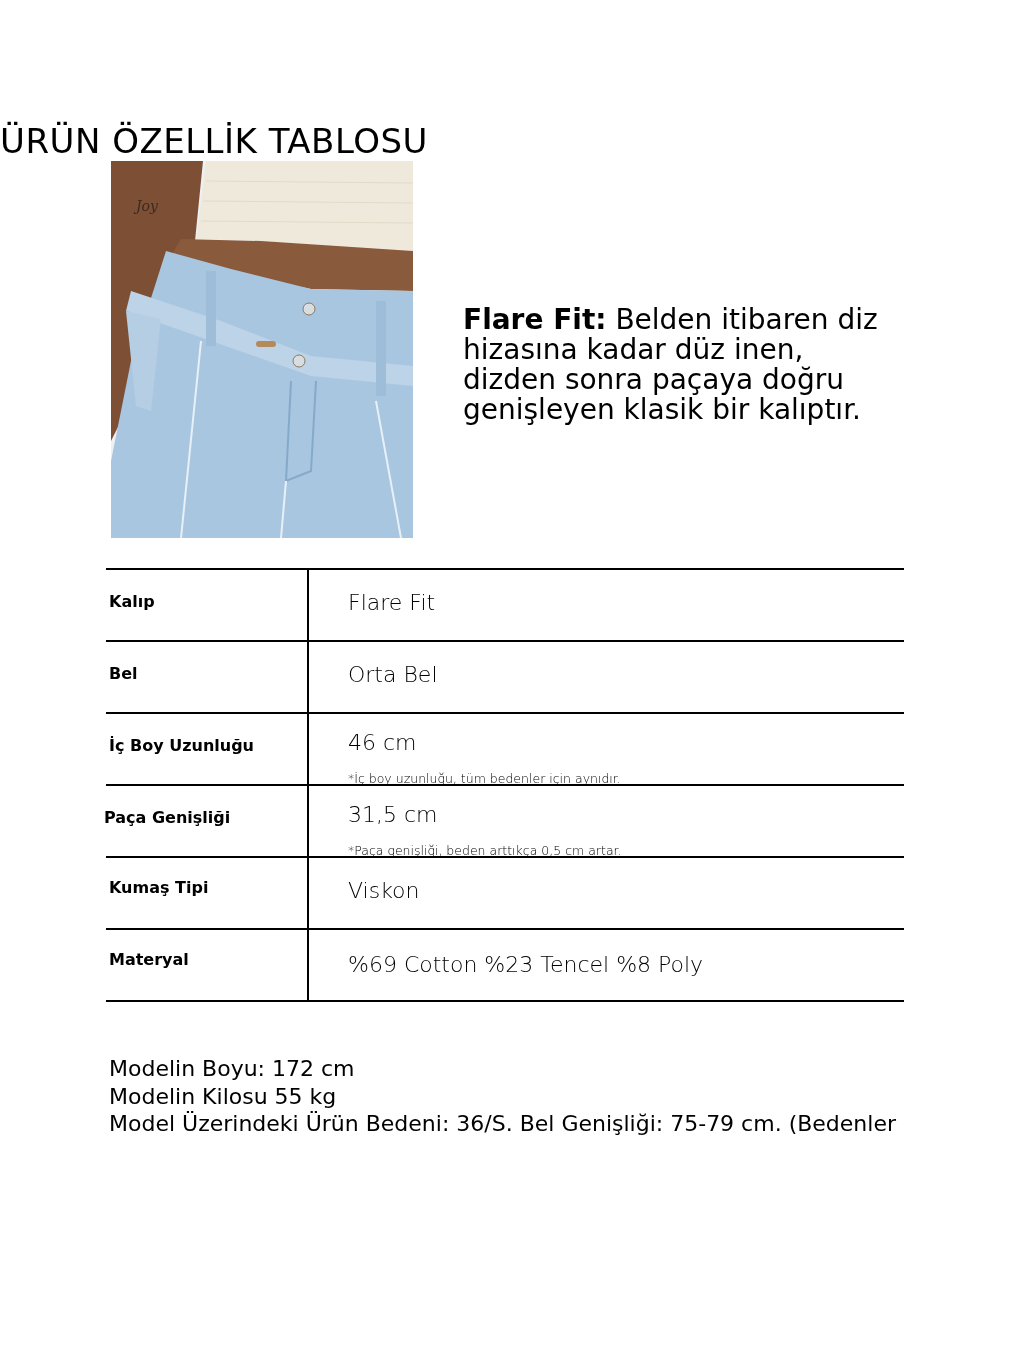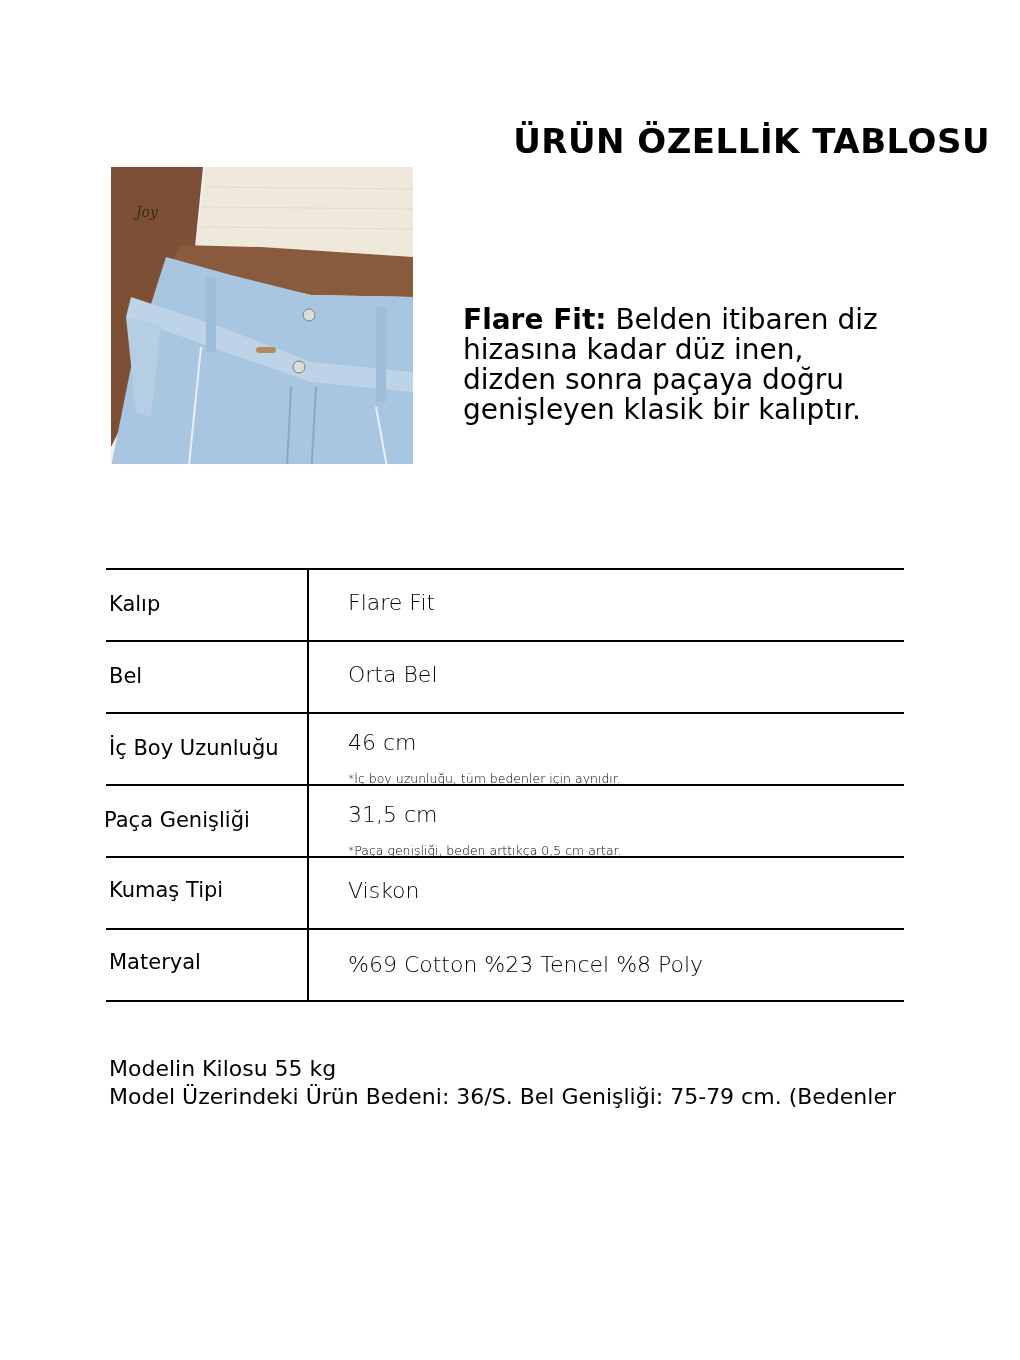--- a/index.html
+++ b/index.html
@@ -1,29 +1,29 @@
 <!DOCTYPE html>
 <html><head>
 <meta charset="utf-8">
 <style>
   html, body { margin: 0; padding: 0; background: #ffffff; }
   body { width: 1020px; height: 1360px; position: relative; overflow: hidden;
          font-family: "DejaVu Sans", "Liberation Sans", sans-serif; color: #000; }
-  .title { position: absolute; top: 98px; left: 0; width: 990px; text-align: right;
-           font-size: 34px; font-weight: bold; letter-spacing: 0.5px; }
-  .photo { position: absolute; left: 111px; top: 167px; width: 302px; height: 297px; overflow: hidden;
+  .title { position: absolute; top: 98px; left: 0; width: 990px; text-align: left;
+           font-size: 34px; font-weight: normal; letter-spacing: 0.5px; }
+  .photo { position: absolute; left: 111px; top: 161px; width: 302px; height: 377px; overflow: hidden;
            background: #e9edf0; }
   .photo svg { display: block; }
   .desc { position: absolute; left: 463px; top: 305px; width: 440px; font-size: 28px; line-height: 30px; }
   .desc b { font-weight: bold; }
   .spec-table { position: absolute; left: 106px; top: 568px; width: 798px; }
   .spec-row { position: relative; height: 70px; border-top: 2px solid #000; }
   .spec-row:last-child { border-bottom: 2px solid #000; }
   .spec-row .divider { position: absolute; left: 201px; top: 0; bottom: -2px; width: 2px; background: #000; }
-  .spec-label { position: absolute; left: 3px; top: 22px; font-size: 21px; font-weight: normal; }
+  .spec-label { position: absolute; left: 3px; top: 22px; font-size: 16px; font-weight: bold; }
   .spec-value { position: absolute; left: 242px; top: 20px; font-size: 22px; font-weight: 300; }
   .spec-value.two-line { top: 16px; }
   .spec-value .main { display: block; line-height: 26px; }
   .spec-value .note { display: block; font-size: 12.5px; line-height: 16px; margin-top: 15px; }
   .model-info { position: absolute; left: 109px; top: 1055px; width: 800px; font-size: 22px; line-height: 27.5px; }
   .model-info div { white-space: nowrap; }
 </style>
 </head>
 <body>
 
@@ -106,15 +106,16 @@
   <div class="spec-row">
     <div class="divider"></div>
     <div class="spec-label" style="top:20px;">Materyal</div>
     <div class="spec-value" style="top:22px;">
       <span class="main">%69 Cotton %23 Tencel %8 Poly</span>
     </div>
   </div>
 </div>
 
 <div class="model-info">
+  <div>Modelin Boyu: 172 cm</div>
   <div>Modelin Kilosu 55 kg</div>
   <div>Model Üzerindeki Ürün Bedeni: 36/S. Bel Genişliği: 75-79 cm. (Bedenler</div>
 </div>
 
 </body></html>

